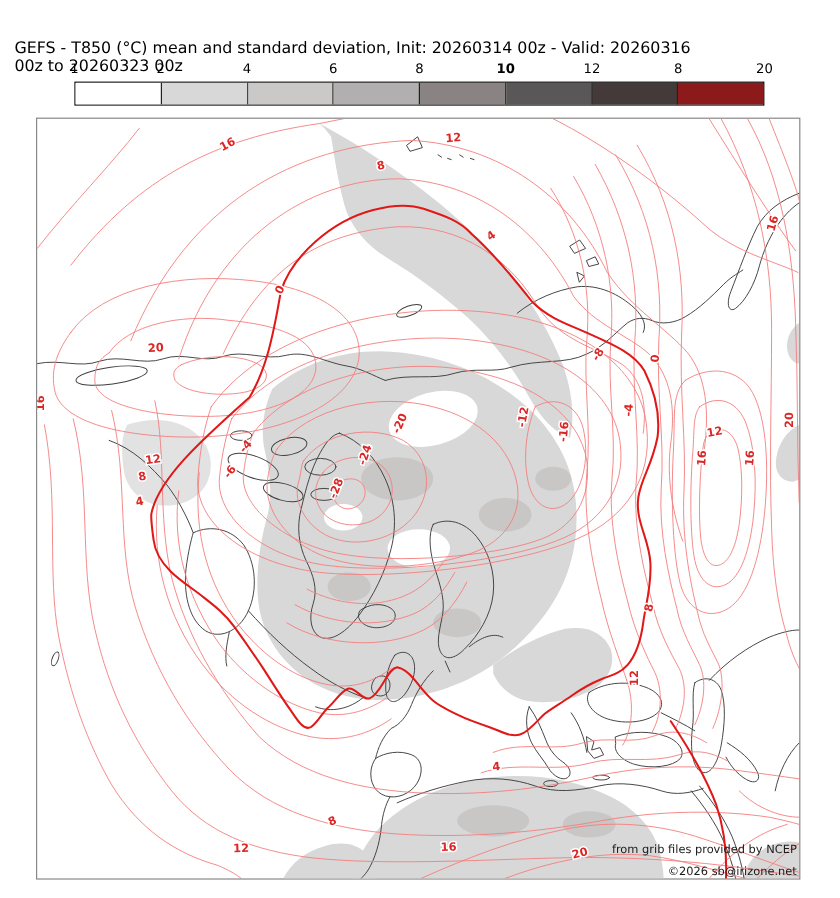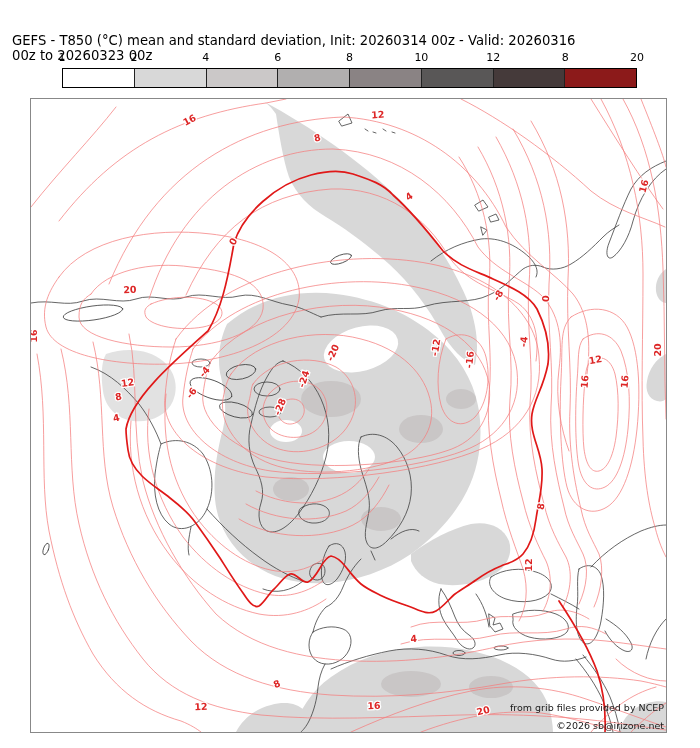--- a/index.html
+++ b/index.html
@@ -26,21 +26,21 @@
 
 <div id="page">
   <div id="title">GEFS - T850 (°C) mean and standard deviation, Init: 20260314 00z - Valid: 20260316 00z to 20260323 00z</div>
 
   <div id="cbar-ticks">
       <span class="cbar-tick" style="left: 0px;">1</span>
       <span class="cbar-tick" style="left: 71.875px;">2</span>
       <span class="cbar-tick" style="left: 143.75px;">4</span>
       <span class="cbar-tick" style="left: 215.625px;">6</span>
       <span class="cbar-tick" style="left: 287.5px;">8</span>
-      <span class="cbar-tick" style="left: 359.375px;">10</span>
+      <span class="cbar-tick" style="left: 359.375px; font-weight: bold;">10</span>
       <span class="cbar-tick" style="left: 431.25px;">12</span>
       <span class="cbar-tick" style="left: 503.125px;">8</span>
       <span class="cbar-tick" style="left: 575px;">20</span>
     </div>
   <div id="cbar-wrap">
       <div class="cbar-seg" style="background: rgb(255, 255, 255);"></div>
       <div class="cbar-seg" style="background: rgb(216, 216, 216);"></div>
       <div class="cbar-seg" style="background: rgb(203, 200, 200);"></div>
       <div class="cbar-seg" style="background: rgb(177, 175, 175);"></div>
       <div class="cbar-seg" style="background: rgb(138, 131, 132);"></div>

